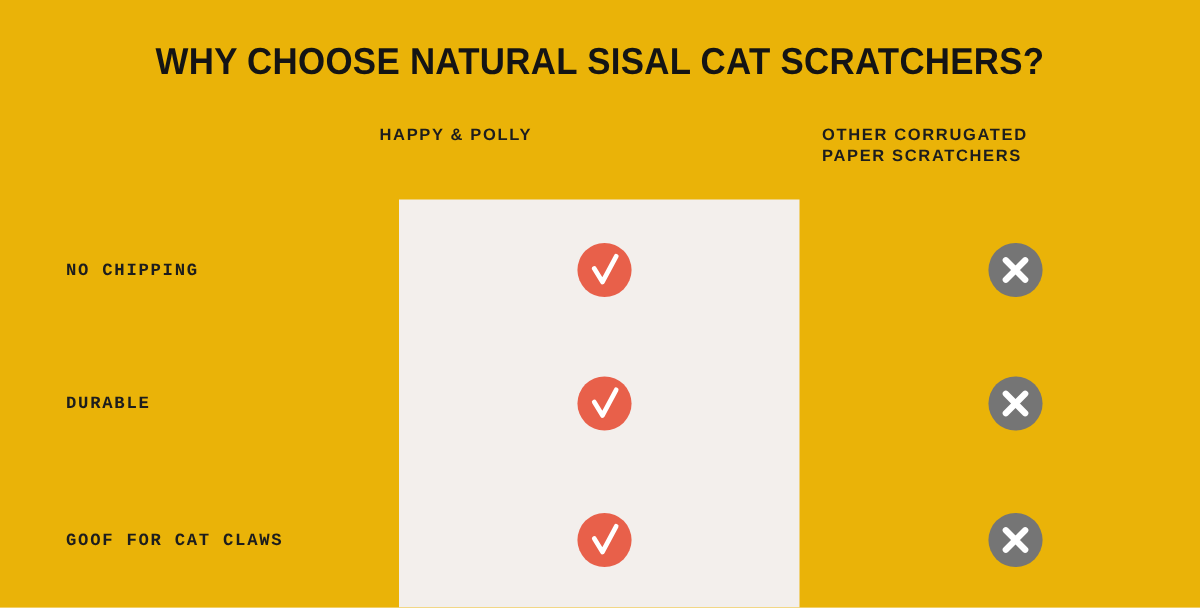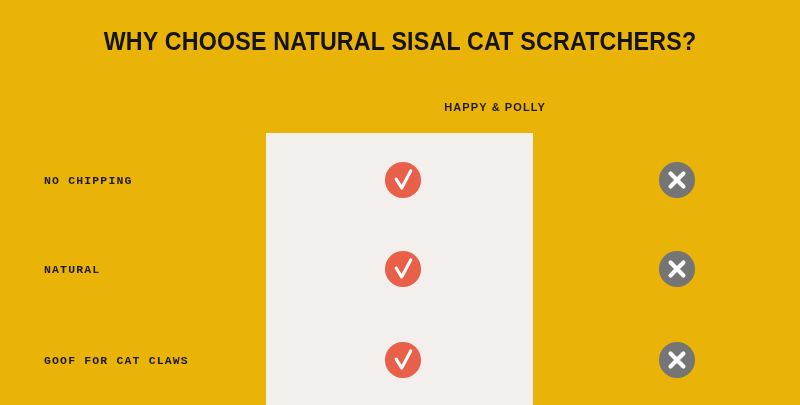--- a/index.html
+++ b/index.html
@@ -44,22 +44,22 @@
     letter-spacing: 0.2px;
     color: #141414;
     transform: scaleX(0.93);
     transform-origin: center top;
     white-space: nowrap;
   }
 
   
   .col-header {
     position: absolute;
-    top: 100px;
-    text-align: right;
+    top: 83px;
+    text-align: left;
     font-size: 11px;
     line-height: 14px;
     font-weight: 700;
     letter-spacing: 1.1px;
     color: #1d1d1d;
   }
   .col-header .hl {
     display: block;
     white-space: nowrap;
   }
@@ -119,39 +119,43 @@
 <div id="comparison-root">
 
   <div class="highlight-panel"></div>
 
   <div class="page-title">WHY CHOOSE NATURAL SISAL CAT SCRATCHERS?</div>
 
   <div class="col-header" id="col-header-featured">
     <span class="hl">HAPPY &amp; POLLY</span>
   </div>
 
+  <div class="col-header" id="col-header-other">
+    <span class="hl">OTHER CORRUGATED</span>
+    <span class="hl">PAPER SCRATCHERS</span>
+  </div>
 
   <div class="row row-1">
     <div class="row-label">NO CHIPPING</div>
     <div class="cell cell-featured">
       <svg class="badge" viewBox="0 0 40 40">
         <circle cx="20" cy="20" r="19" fill="#e8604a"></circle>
         <path d="M12.8 19.0 L18.6 28.4 L28.2 10.4" fill="none" stroke="#ffffff" stroke-width="3.3" stroke-linecap="round" stroke-linejoin="round"></path>
       </svg>
     </div>
     <div class="cell cell-other">
       <svg class="badge" viewBox="0 0 40 40">
         <circle cx="20" cy="20" r="19" fill="#757575"></circle>
         <path d="M13.2 13.2 L26.8 26.8 M26.8 13.2 L13.2 26.8" fill="none" stroke="#ffffff" stroke-width="4.4" stroke-linecap="round"></path>
       </svg>
     </div>
   </div>
 
   <div class="row row-2">
-    <div class="row-label">NATURAL</div>
+    <div class="row-label">DURABLE</div>
     <div class="cell cell-featured">
       <svg class="badge" viewBox="0 0 40 40">
         <circle cx="20" cy="20" r="19" fill="#e8604a"></circle>
         <path d="M12.8 19.0 L18.6 28.4 L28.2 10.4" fill="none" stroke="#ffffff" stroke-width="3.3" stroke-linecap="round" stroke-linejoin="round"></path>
       </svg>
     </div>
     <div class="cell cell-other">
       <svg class="badge" viewBox="0 0 40 40">
         <circle cx="20" cy="20" r="19" fill="#757575"></circle>
         <path d="M13.2 13.2 L26.8 26.8 M26.8 13.2 L13.2 26.8" fill="none" stroke="#ffffff" stroke-width="4.4" stroke-linecap="round"></path>

